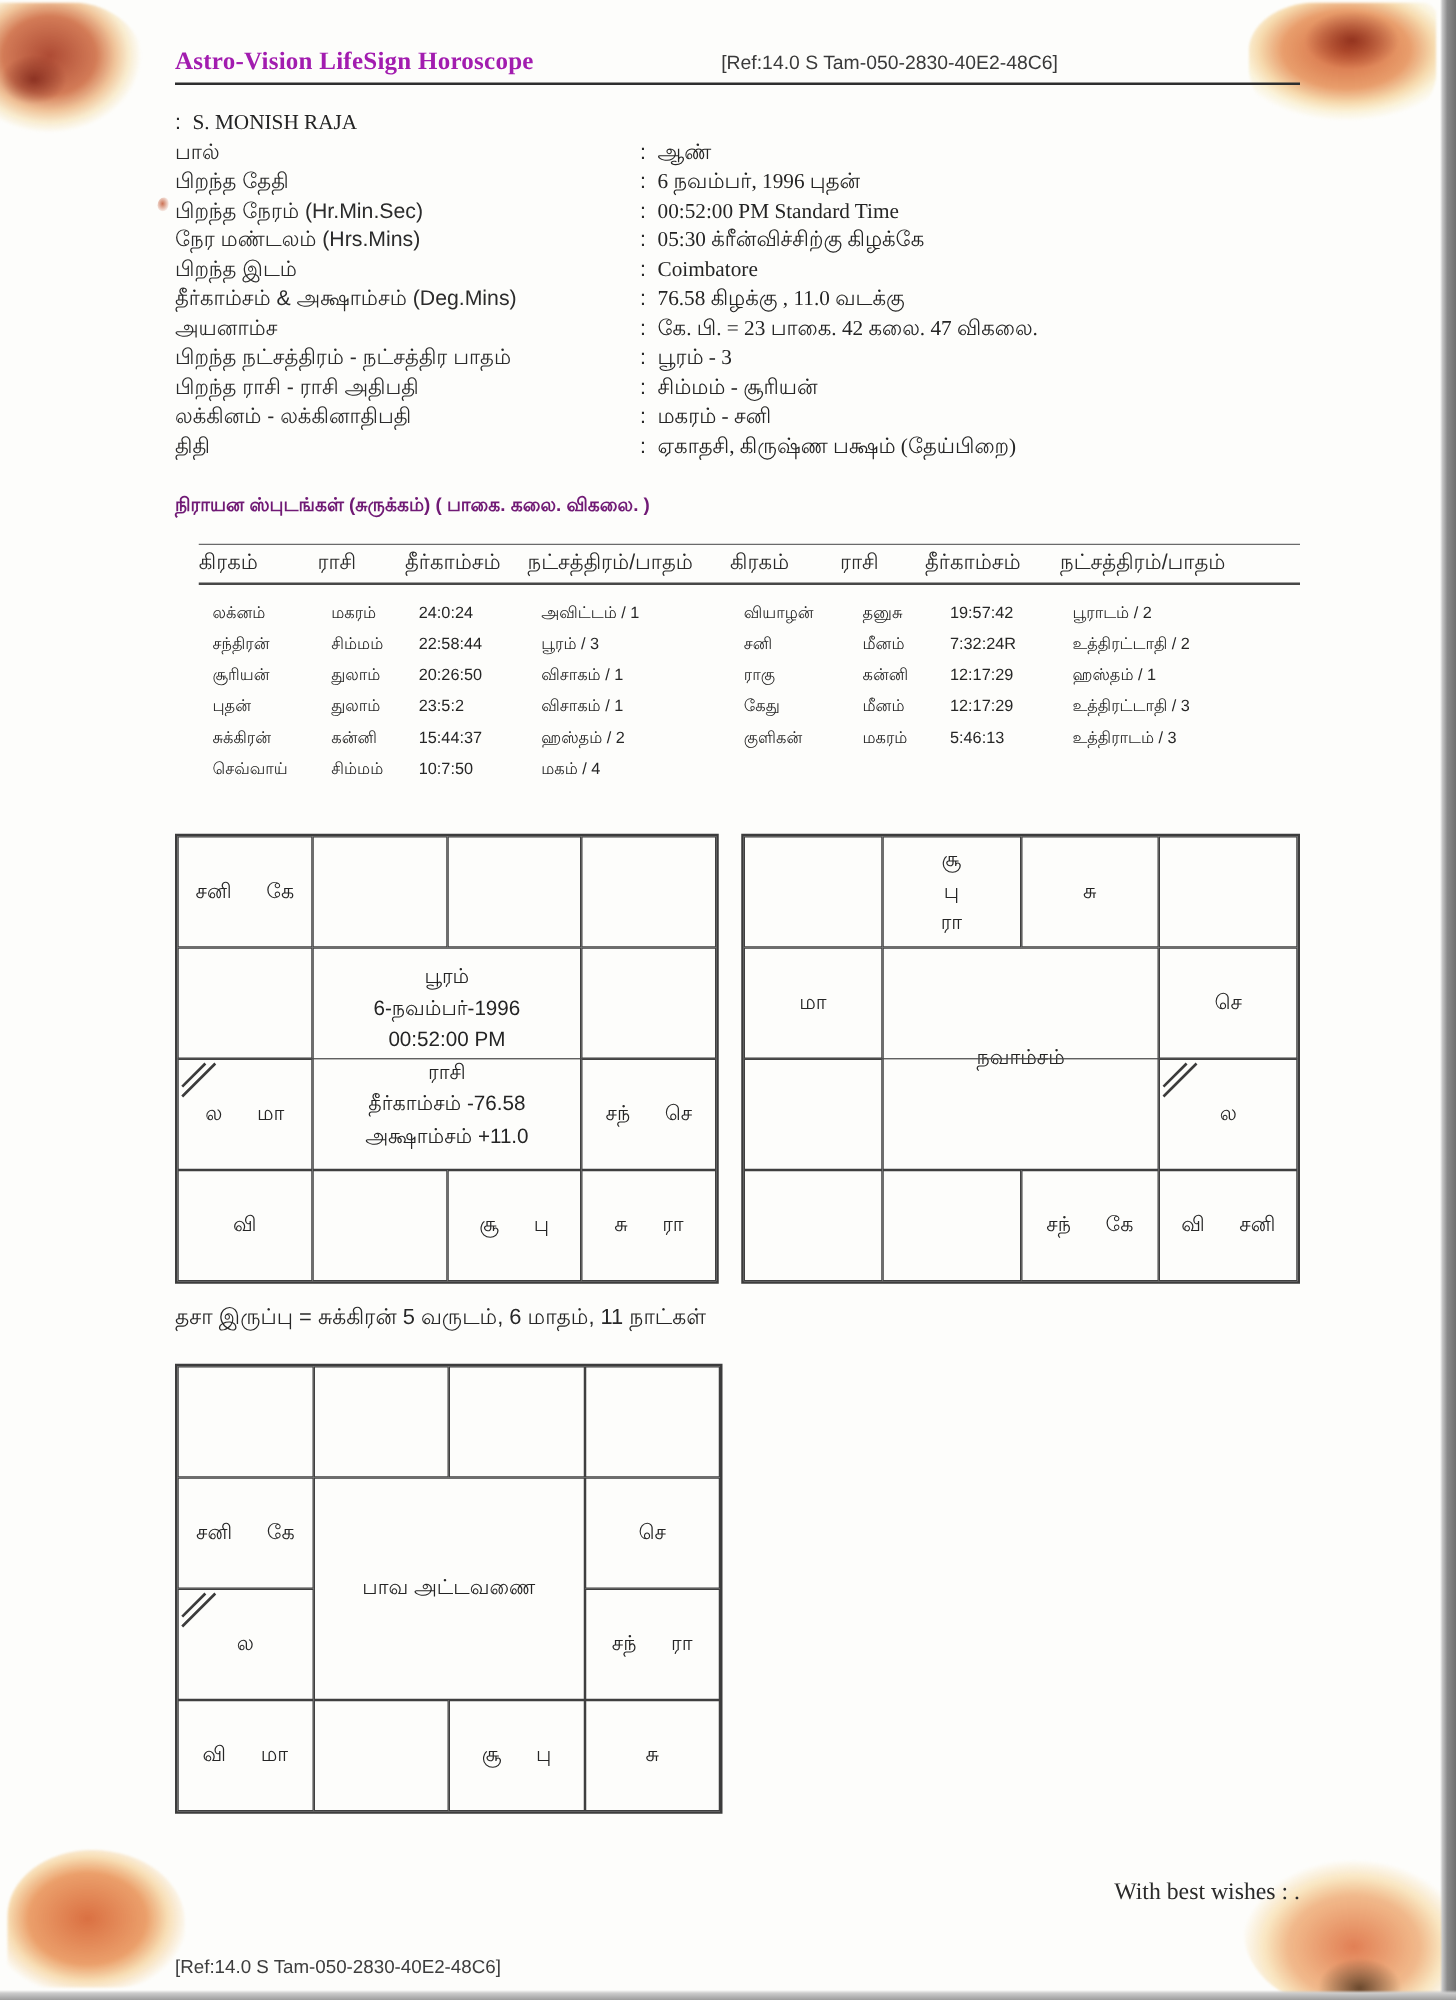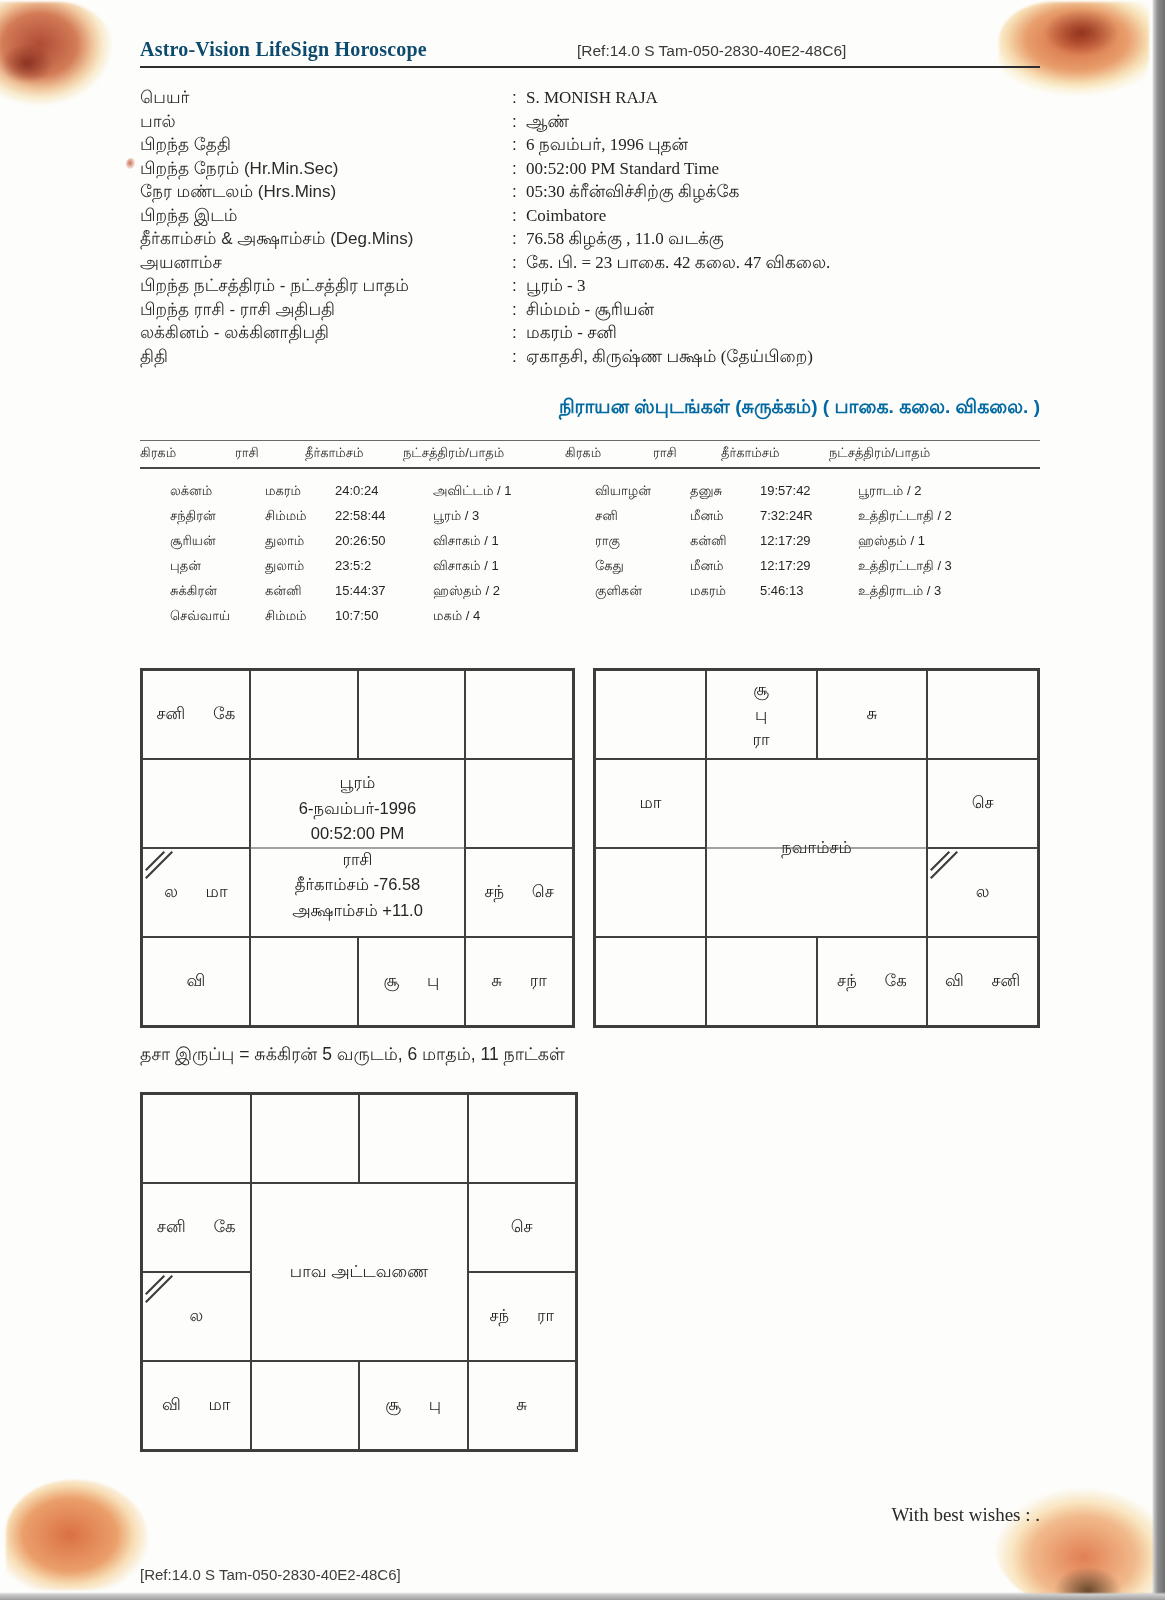--- a/index.html
+++ b/index.html
@@ -30,33 +30,33 @@
     background:
       radial-gradient(ellipse 28% 25% at 58% 88%, rgba(90,60,35,.9), rgba(90,60,35,0) 75%),
       radial-gradient(ellipse 60% 58% at 55% 62%, rgba(220,105,55,.85), rgba(235,150,80,.65) 55%, rgba(244,200,120,.45) 74%, rgba(248,230,175,0) 94%); }
   .speck { position:absolute; left:126px; top:158px; width:9px; height:11px; border-radius:60% 40% 55% 45%;
     background:radial-gradient(ellipse at 45% 45%, rgba(195,90,55,.85), rgba(215,140,95,0) 80%); }
 
   
   .content { position:relative; padding:38px 125px 0 140px; }
 
   .hdr { display:flex; align-items:flex-end; border-bottom:2.2px solid #2e2e2e; padding-bottom:5px; }
-  .hdr-title { font-family:"Liberation Serif", serif; font-weight:bold; font-size:20px; color:#0c4a6e; letter-spacing:.2px; }
+  .hdr-title { font-family:"Liberation Serif", serif; font-weight:bold; font-size:20px; color:#a21caf; letter-spacing:.2px; }
   .hdr-ref { margin-left:150px; font-size:15.5px; color:#3a3a3a; padding-bottom:1px; }
 
   .details { margin-top:18px; }
   .drow { display:flex; line-height:23.5px; font-size:17px; }
   .dlabel { flex:0 0 372px; color:#2b2b2b; }
   .dcolon { flex:0 0 14px; }
   .dvalue { font-family:"Liberation Serif","Liberation Sans", serif; color:#242424; }
 
-  .tbl-title { margin-top:28px; font-size:19px; font-weight:bold; color:#0369a1;text-align:right; }
+  .tbl-title { margin-top:28px; font-size:15px; font-weight:bold; color:#701a75; }
 
   .ptable { margin-top:20px; }
-  .ptable-head { display:flex; border-top:1.6px solid #6a6a6a; border-bottom:2.2px solid #474747; padding:4px 0 5px; font-size:13px; color:#2b2b2b; }
+  .ptable-head { display:flex; border-top:1.6px solid #6a6a6a; border-bottom:2.2px solid #474747; padding:4px 0 5px; font-size:17px; color:#2b2b2b;margin-left:19px; }
   .pgroup { display:flex; }
   .pgroup.right { margin-left:10px; }
   .col-planet { width:95px; } .col-rasi { width:70px; } .col-deg { width:98px; } .col-nak { width:152px; }
   .pgroup.right .col-planet { width:88px; } .pgroup.right .col-rasi { width:68px; } .pgroup.right .col-deg { width:108px; } .pgroup.right .col-nak { width:165px; }
   .ptable-body { display:flex; padding-top:9px; font-size:13px;justify-content:center; }
   .prow { display:flex; line-height:25px; }
   .pbody-group { display:flex; flex-direction:column; }
   .pbody-group.right { margin-left:10px; }
 
   
@@ -93,21 +93,20 @@
 
   <div class="content">
 
     <div class="hdr">
       <span class="hdr-title">Astro-Vision LifeSign Horoscope</span>
       <span class="hdr-ref">[Ref:14.0 S Tam-050-2830-40E2-48C6]</span>
     </div>
 
     <div class="details" id="details-list">
         <div class="drow">
-          <span class="dlabel">பெயர்</span>
           <span class="dcolon">:</span>
           <span class="dvalue">S. MONISH RAJA</span>
         </div>
         <div class="drow">
           <span class="dlabel">பால்</span>
           <span class="dcolon">:</span>
           <span class="dvalue">ஆண்</span>
         </div>
         <div class="drow">
           <span class="dlabel">பிறந்த தேதி</span>

